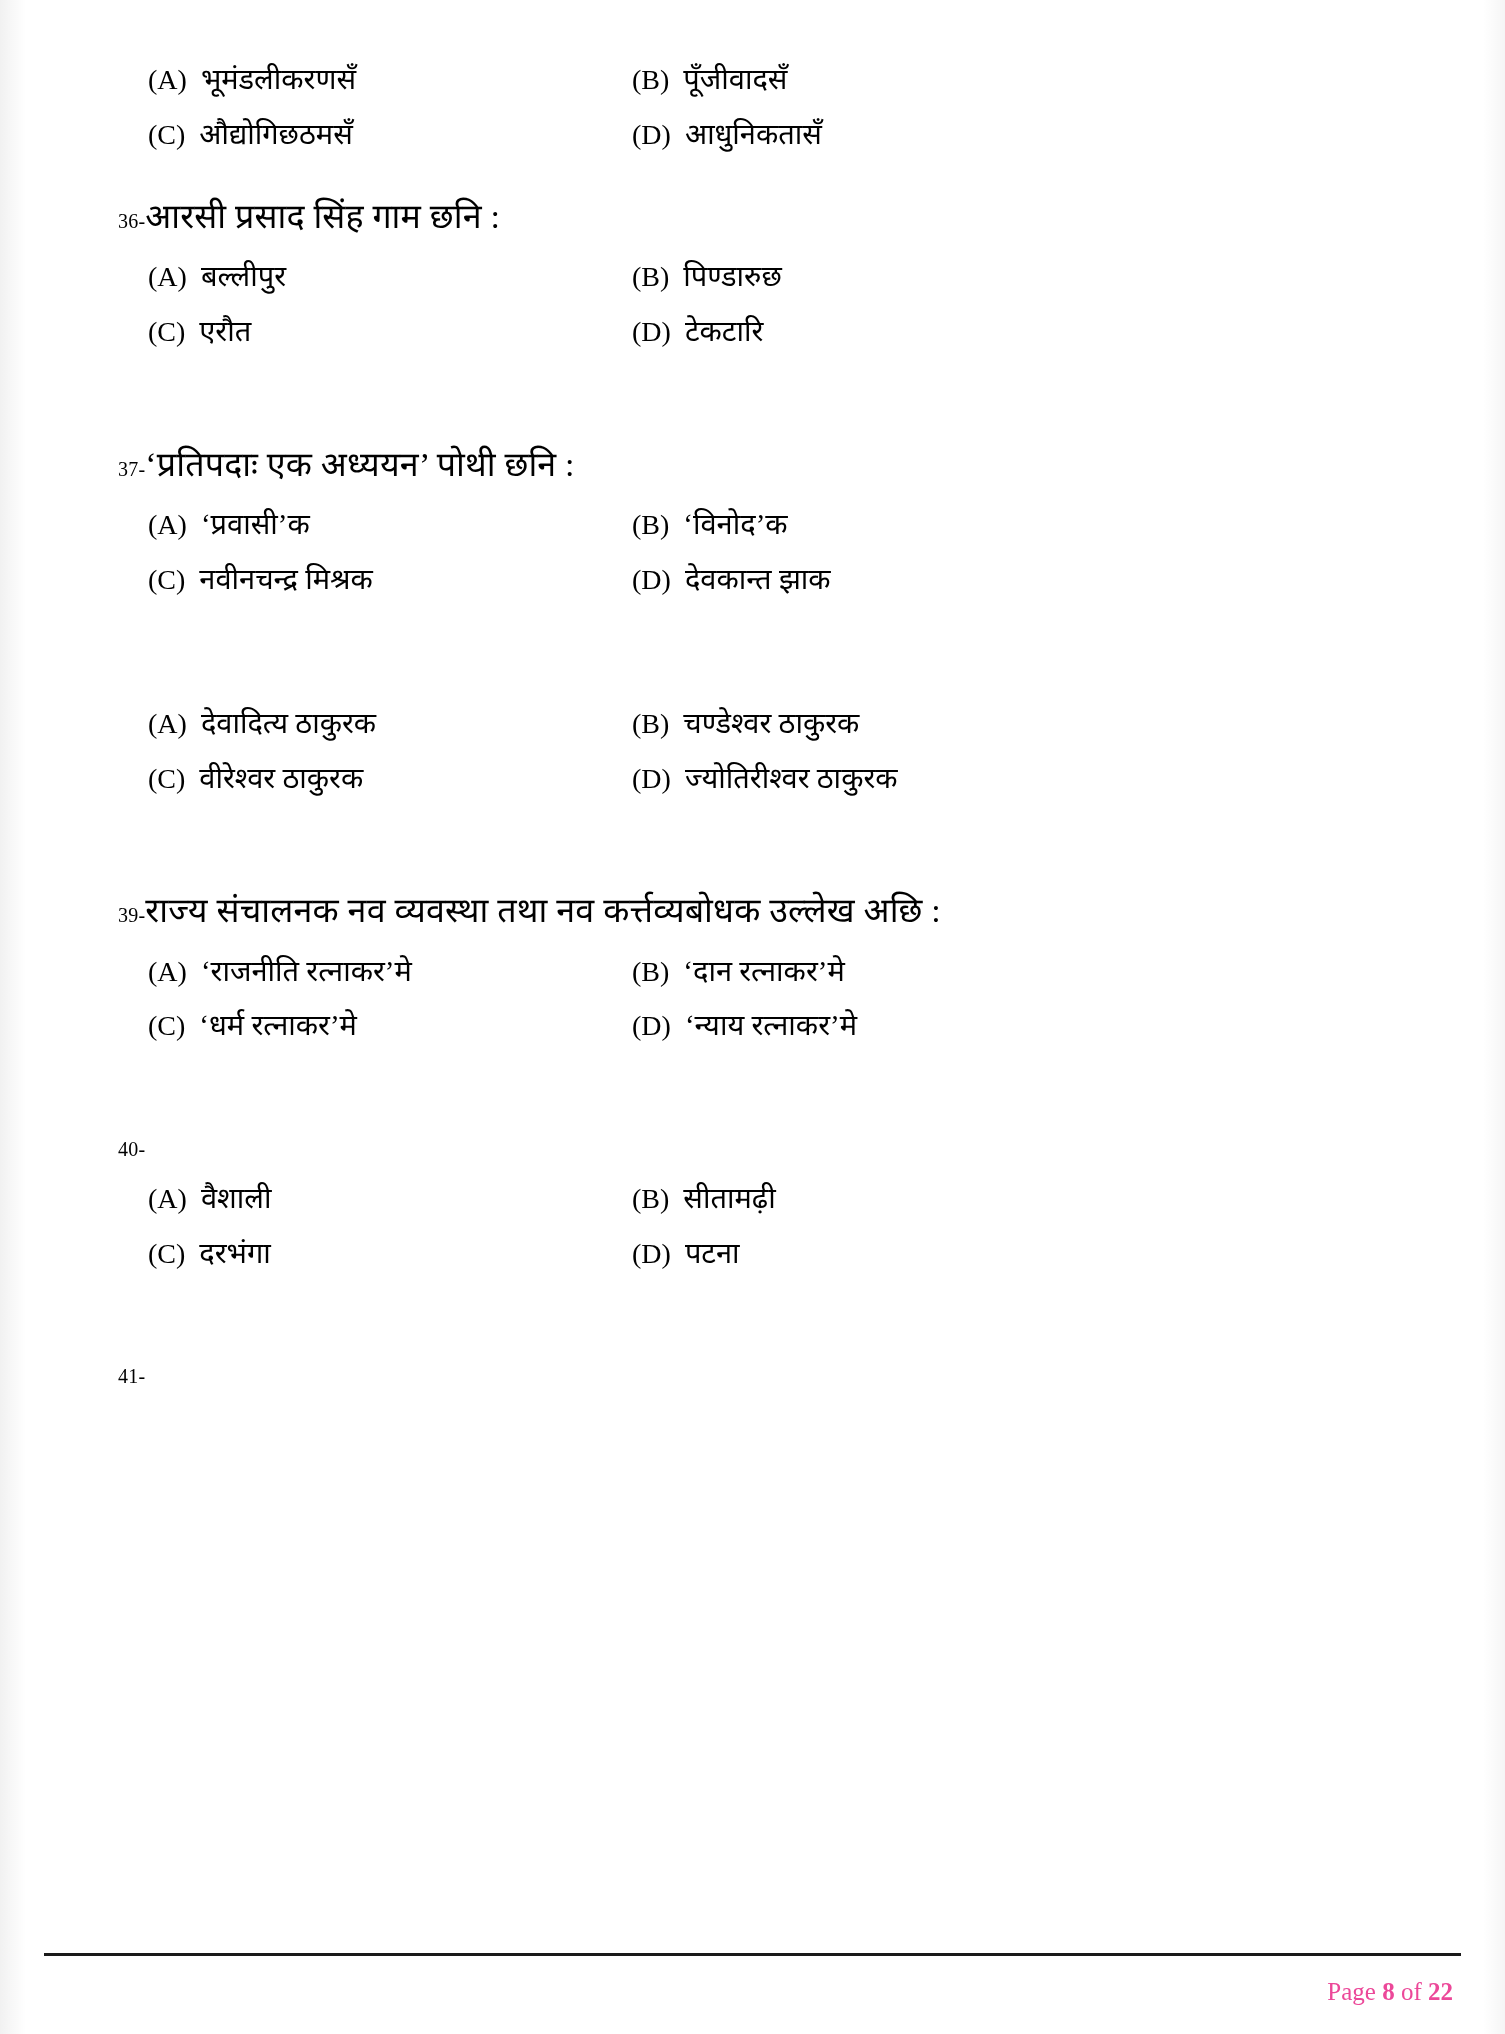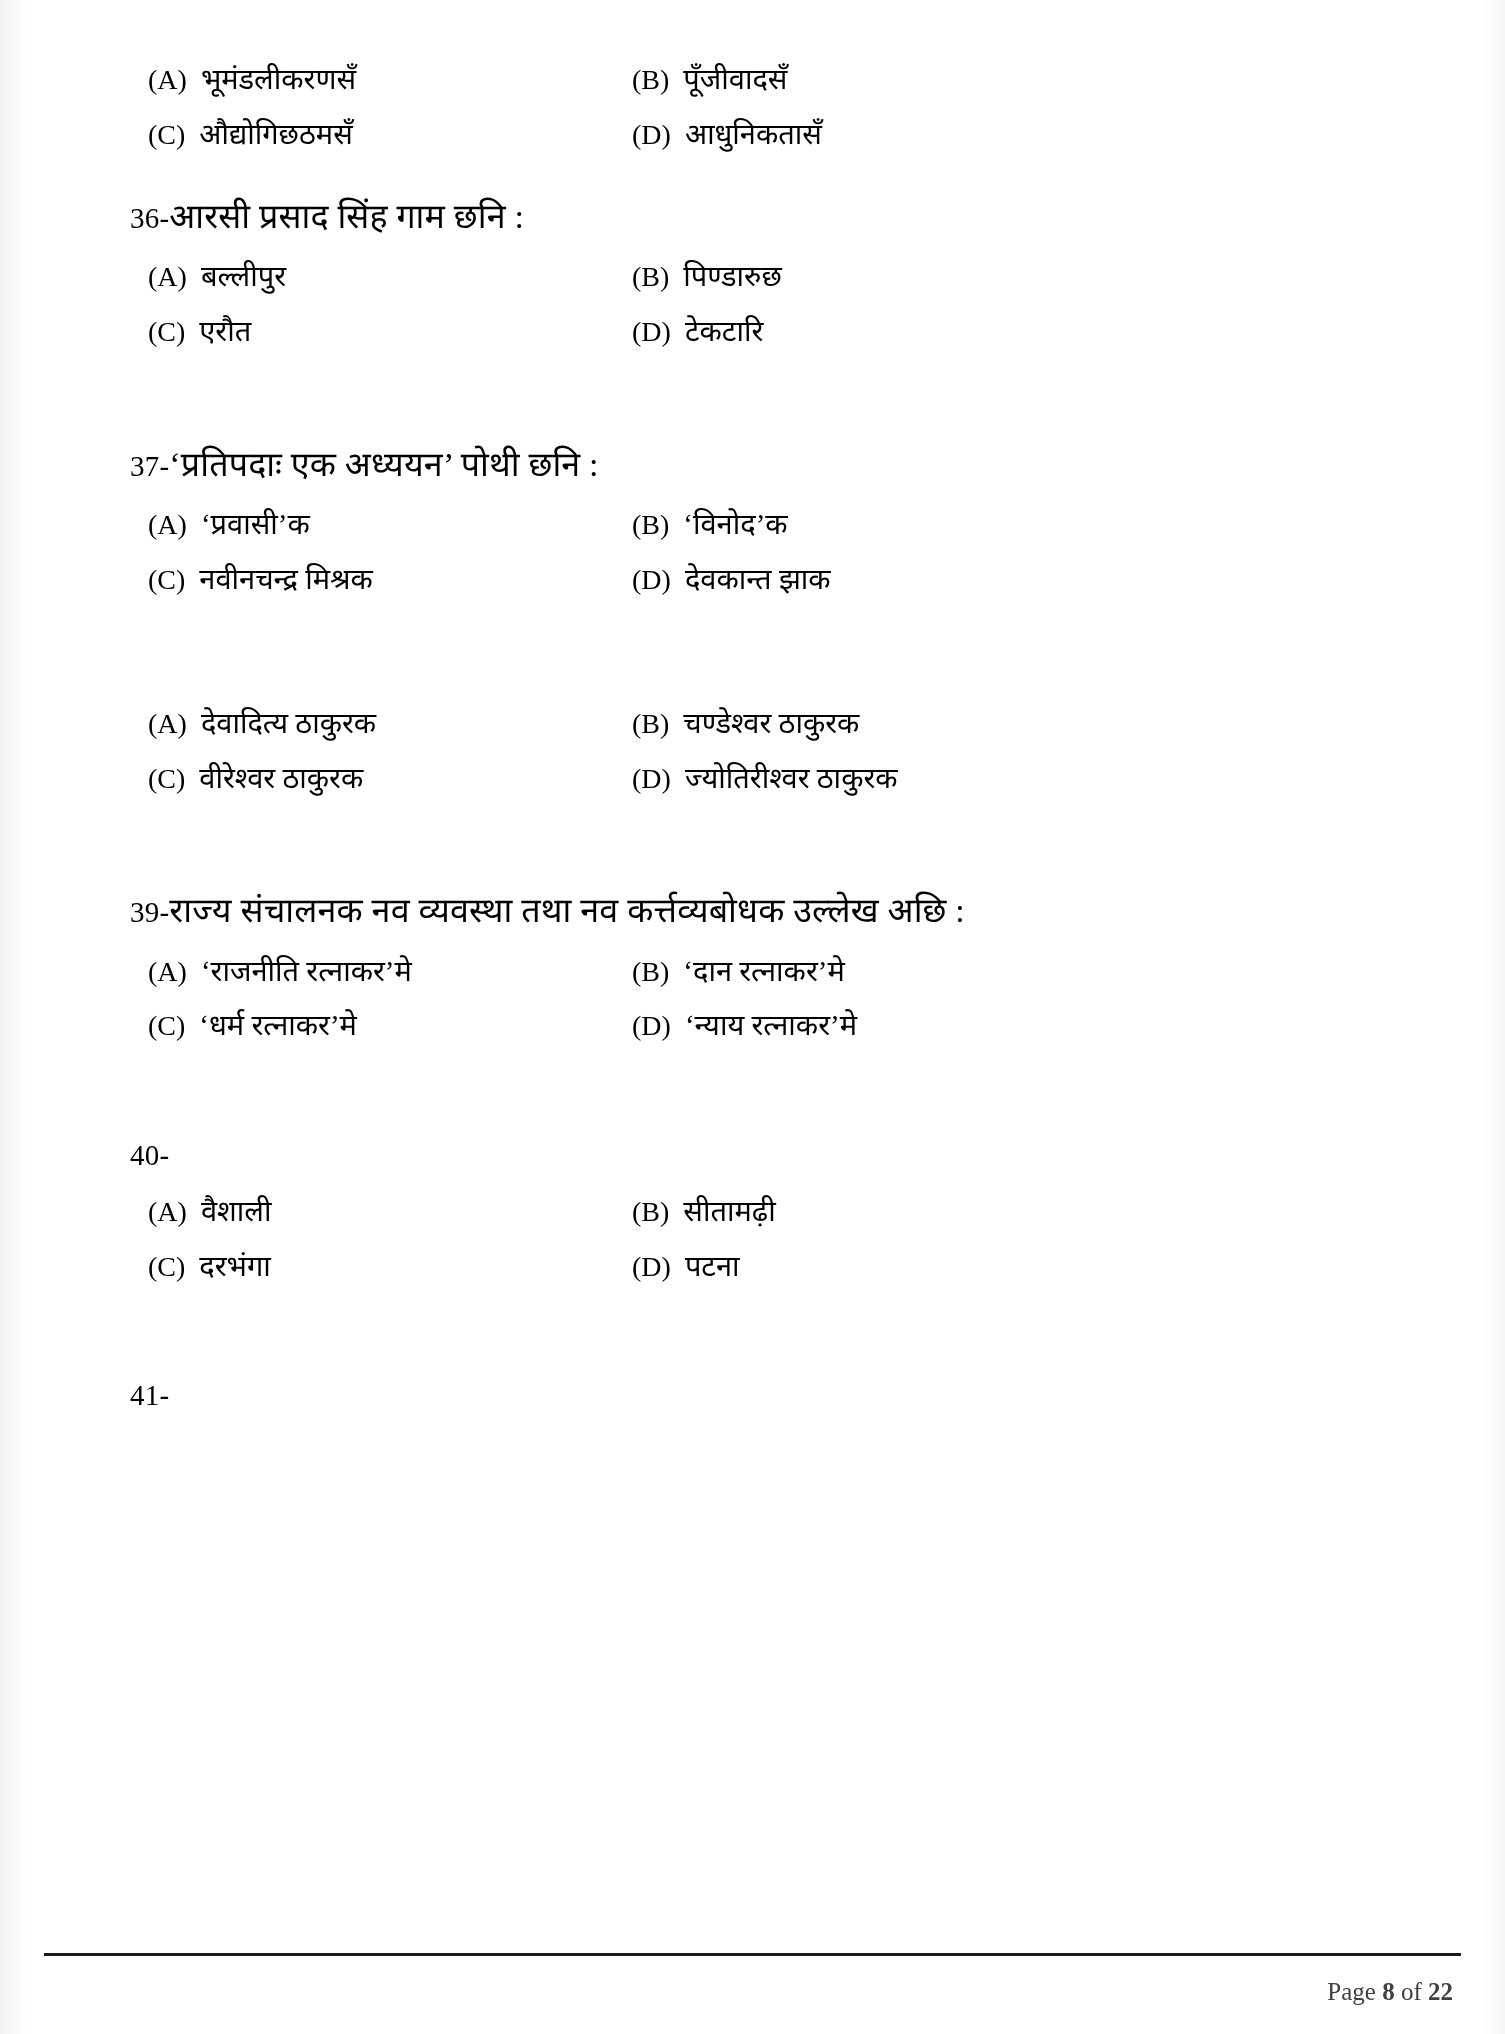--- a/index.html
+++ b/index.html
@@ -56,23 +56,22 @@
     display: flex;
     align-items: baseline;
     font-size: 30px;
     line-height: 1.42;
     letter-spacing: 0.2px;
     white-space: nowrap;
   }
 
   .qnum {
     flex: 0 0 auto;
-    font-size: 29px;
+    font-size: 20px;
     font-family: "Liberation Serif", "DejaVu Serif", serif;
-    margin-left: 12px;
   }
 
   .qtext {
     flex: 0 1 auto;
     font-size: 34px;
   }
 
   
   .options {
     margin-top: 14px;
@@ -129,21 +128,21 @@
     height: 3px;
     background: #1a1a1a;
   }
 
   .footer {
     position: absolute;
     right: 52px;
     bottom: 28px;
     font-size: 25px;
     font-family: "Liberation Serif", "DejaVu Serif", serif;
-    color: #404040;
+    color: #ec4899;
     white-space: nowrap;
   }
 
   .footer .pg-strong {
     font-weight: bold;
   }
 </style>
 </head>
 <body>
 

